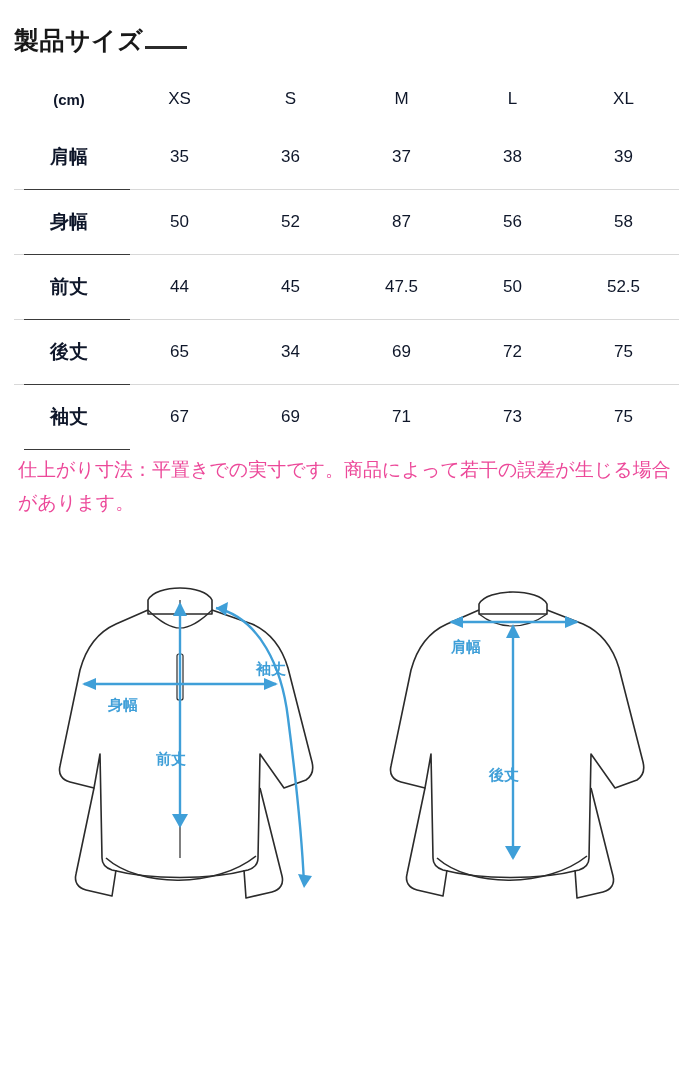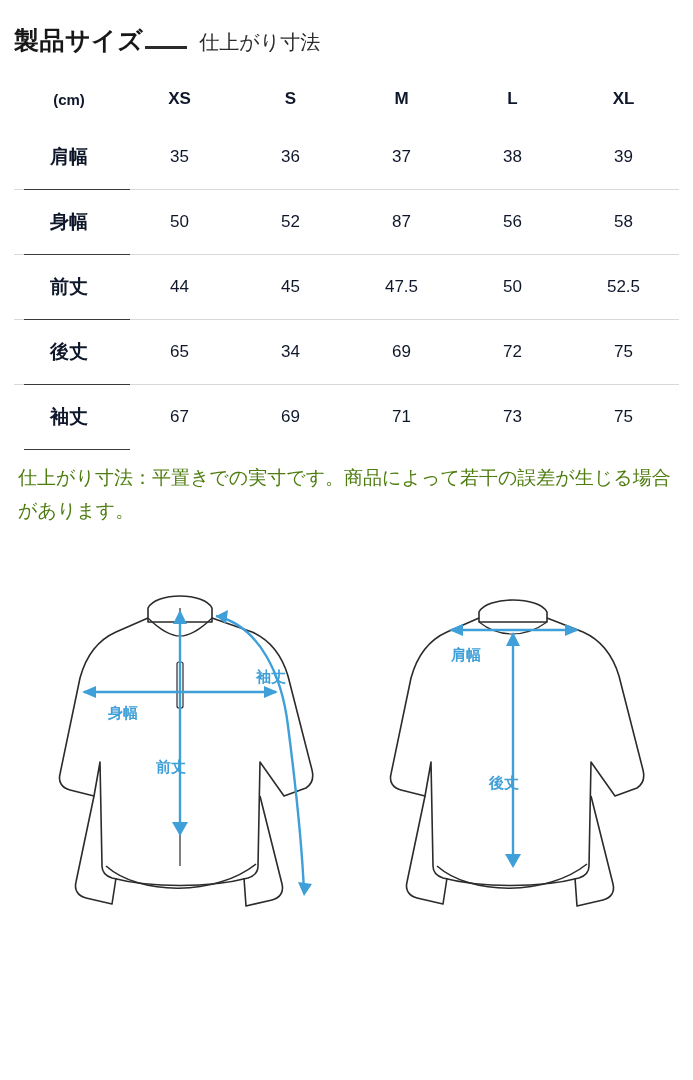--- a/index.html
+++ b/index.html
@@ -56,21 +56,21 @@
     margin-top: 22px;
     table-layout: fixed;
   }
   table.size-table th,
   table.size-table td {
     text-align: center;
     font-size: 17px;
     color: #0f172a;
   }
   table.size-table thead th {
-    font-weight: bold;
+    font-weight: normal;
     padding: 10px 0 16px 0;
     font-size: 17px;
   }
   table.size-table thead th.unit-col {
     font-size: 15px;
     font-weight: bold;
   }
   table.size-table tbody th {
     font-weight: bold;
     font-size: 19px;
@@ -108,24 +108,24 @@
     left: 10px;
     right: -6px;
     bottom: -1px;
     height: 1px;
     background: #3a3a3a;
   }
   .col-label { width: 110px; }
 
   
   .note {
-    margin-top: 12px;
+    margin-top: 4px;
     font-size: 19px;
     line-height: 1.75;
-    color: #4d7c0f;
+    color: #ec4899;
     padding: 0 4px;
   }
 
   
   .figures {
     position: relative;
     margin-top: 38px;
     display: flex;
     justify-content: space-between;
     padding: 0 6px;
@@ -133,21 +133,20 @@
   .figure { position: relative; }
 </style>
 </head>
 <body>
 
 <div class="page">
 
   <div class="heading">
     <span class="heading-main">製品サイズ</span>
     <span class="heading-rule"></span>
-    <span class="heading-sub">仕上がり寸法</span>
   </div>
 
   <table class="size-table">
     <colgroup>
       <col class="col-label">
       <col>
         <col>
         <col>
         <col>
         <col>

